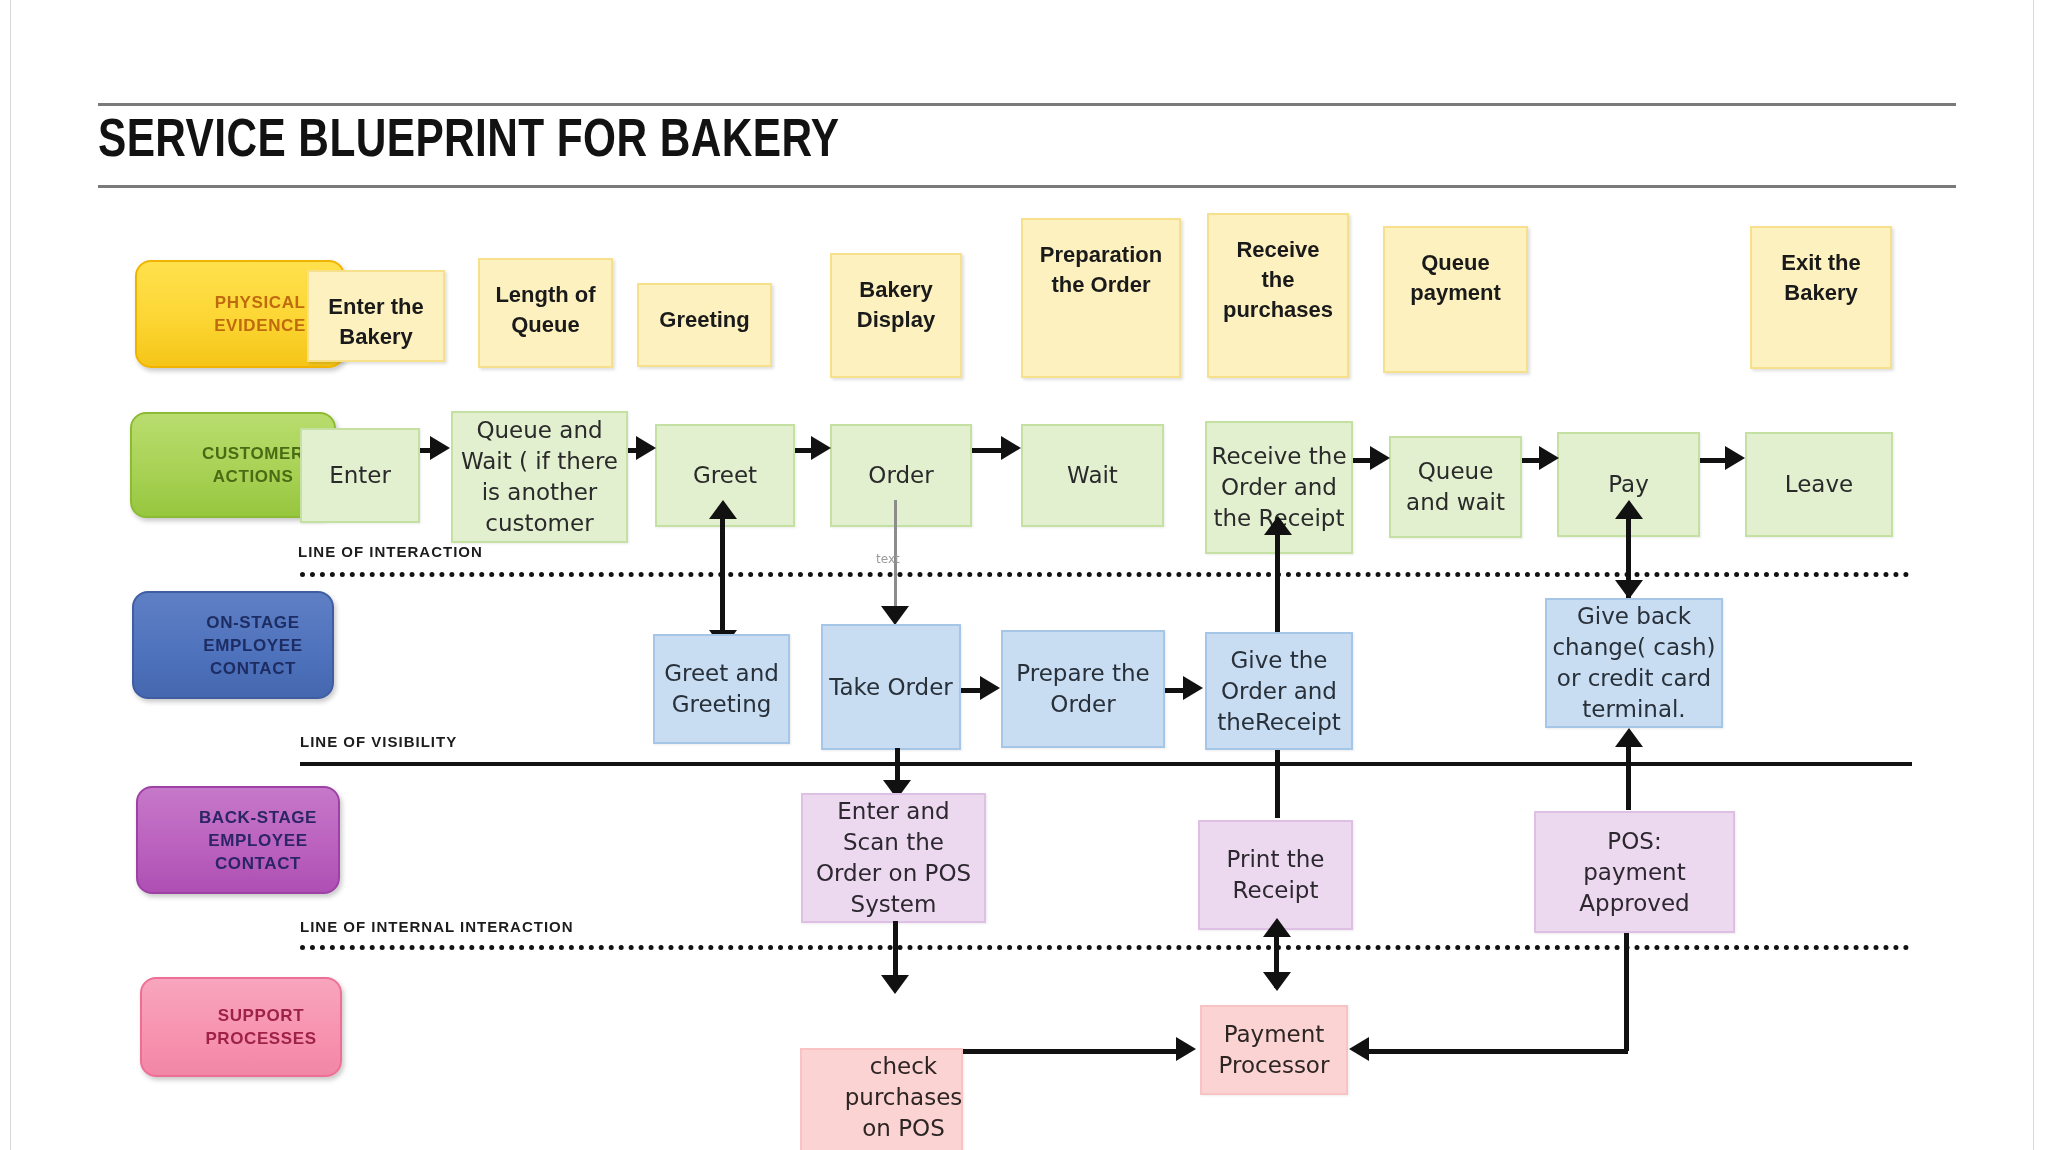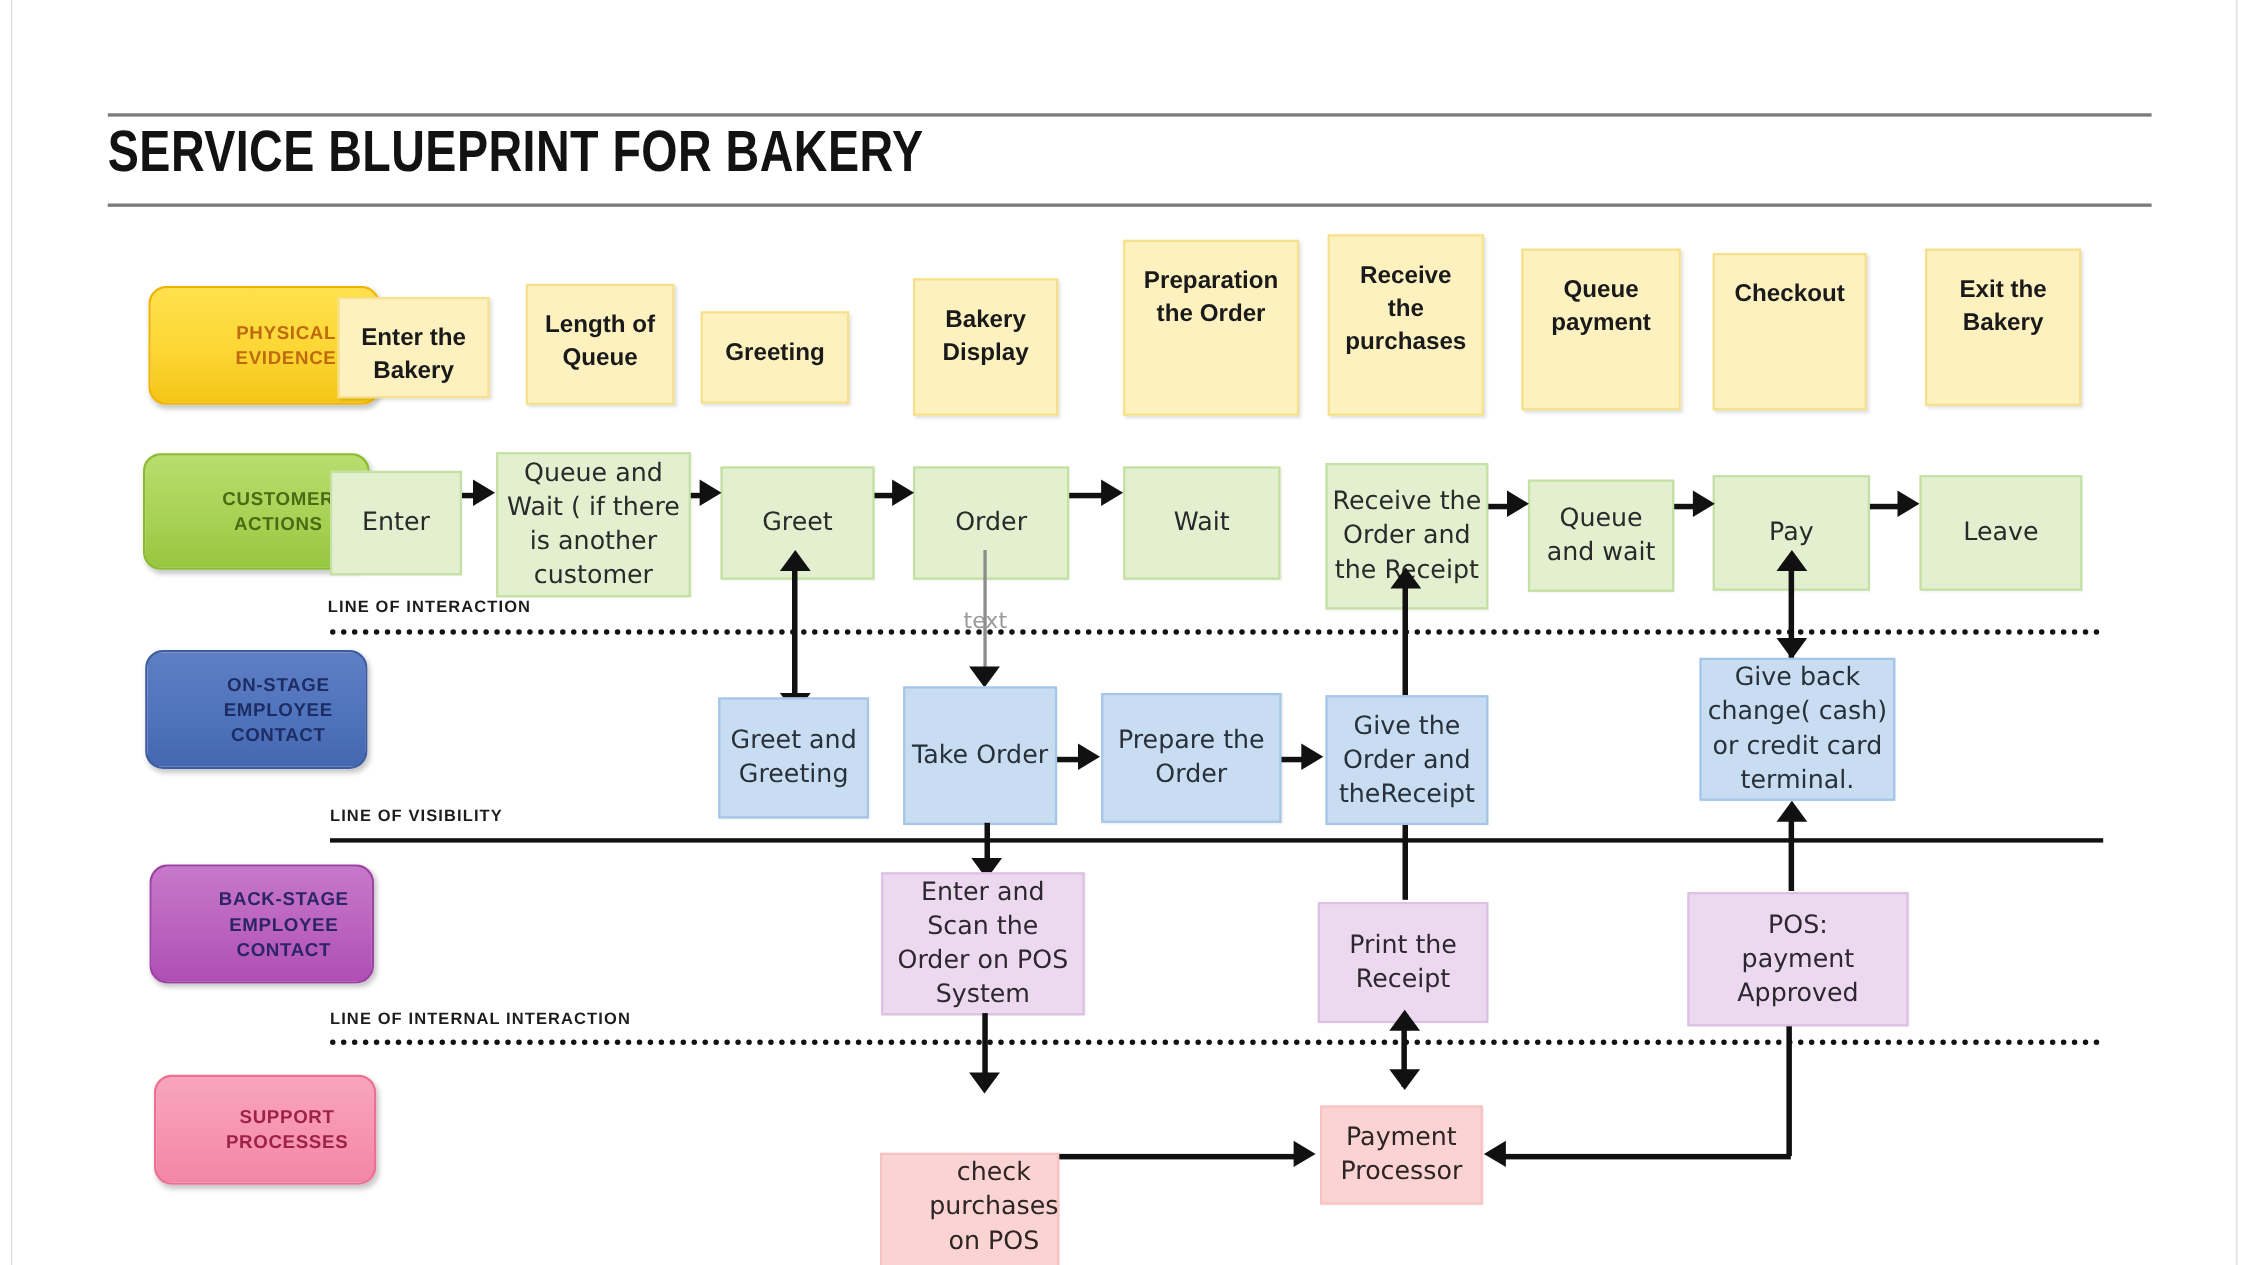--- a/index.html
+++ b/index.html
@@ -87,21 +87,21 @@
   
   .conn{position:absolute;background:#111111;}
   .conn-h{height:5px;}
   .conn-v{width:5px;}
   .conn-thin-v{width:3px;background:#8c8c8c;}
   .arrow{position:absolute;width:0;height:0;}
   .arr-right{border-top:12px solid transparent;border-bottom:12px solid transparent;border-left:20px solid #111111;}
   .arr-left{border-top:12px solid transparent;border-bottom:12px solid transparent;border-right:20px solid #111111;}
   .arr-up{border-left:14px solid transparent;border-right:14px solid transparent;border-bottom:19px solid #111111;}
   .arr-down{border-left:14px solid transparent;border-right:14px solid transparent;border-top:19px solid #111111;}
-  .text-tag{position:absolute;font-size:20px;color:#9a9a9a;font-family:"DejaVu Sans",sans-serif;}
+  .text-tag{position:absolute;font-size:12px;color:#9a9a9a;font-family:"DejaVu Sans",sans-serif;}
 </style>
 </head>
 <body>
 
 <div id="canvas">
 
   <div class="frame-left"></div>
   <div class="frame-right"></div>
 
   <div class="title-rule" style="left:98px;top:103px;width:1858px;"></div>
@@ -187,25 +187,20 @@
     </div>
   </div>
 
   <div class="box box-pe" style="left:1383px;top:226px;width:145px;height:147px;">
     <div>
       <span>Queue</span>
       <span>payment</span>
     </div>
   </div>
 
-  <div class="box box-pe" style="left:1557px;top:230px;width:140px;height:143px;">
-    <div>
-      <span>Checkout</span>
-    </div>
-  </div>
 
   <div class="box box-pe" style="left:1750px;top:226px;width:142px;height:143px;">
     <div>
       <span>Exit the</span>
       <span>Bakery</span>
     </div>
   </div>
 
   <div class="box box-ca" style="left:300px;top:400px;width:120px;height:95px;">
     <div>

